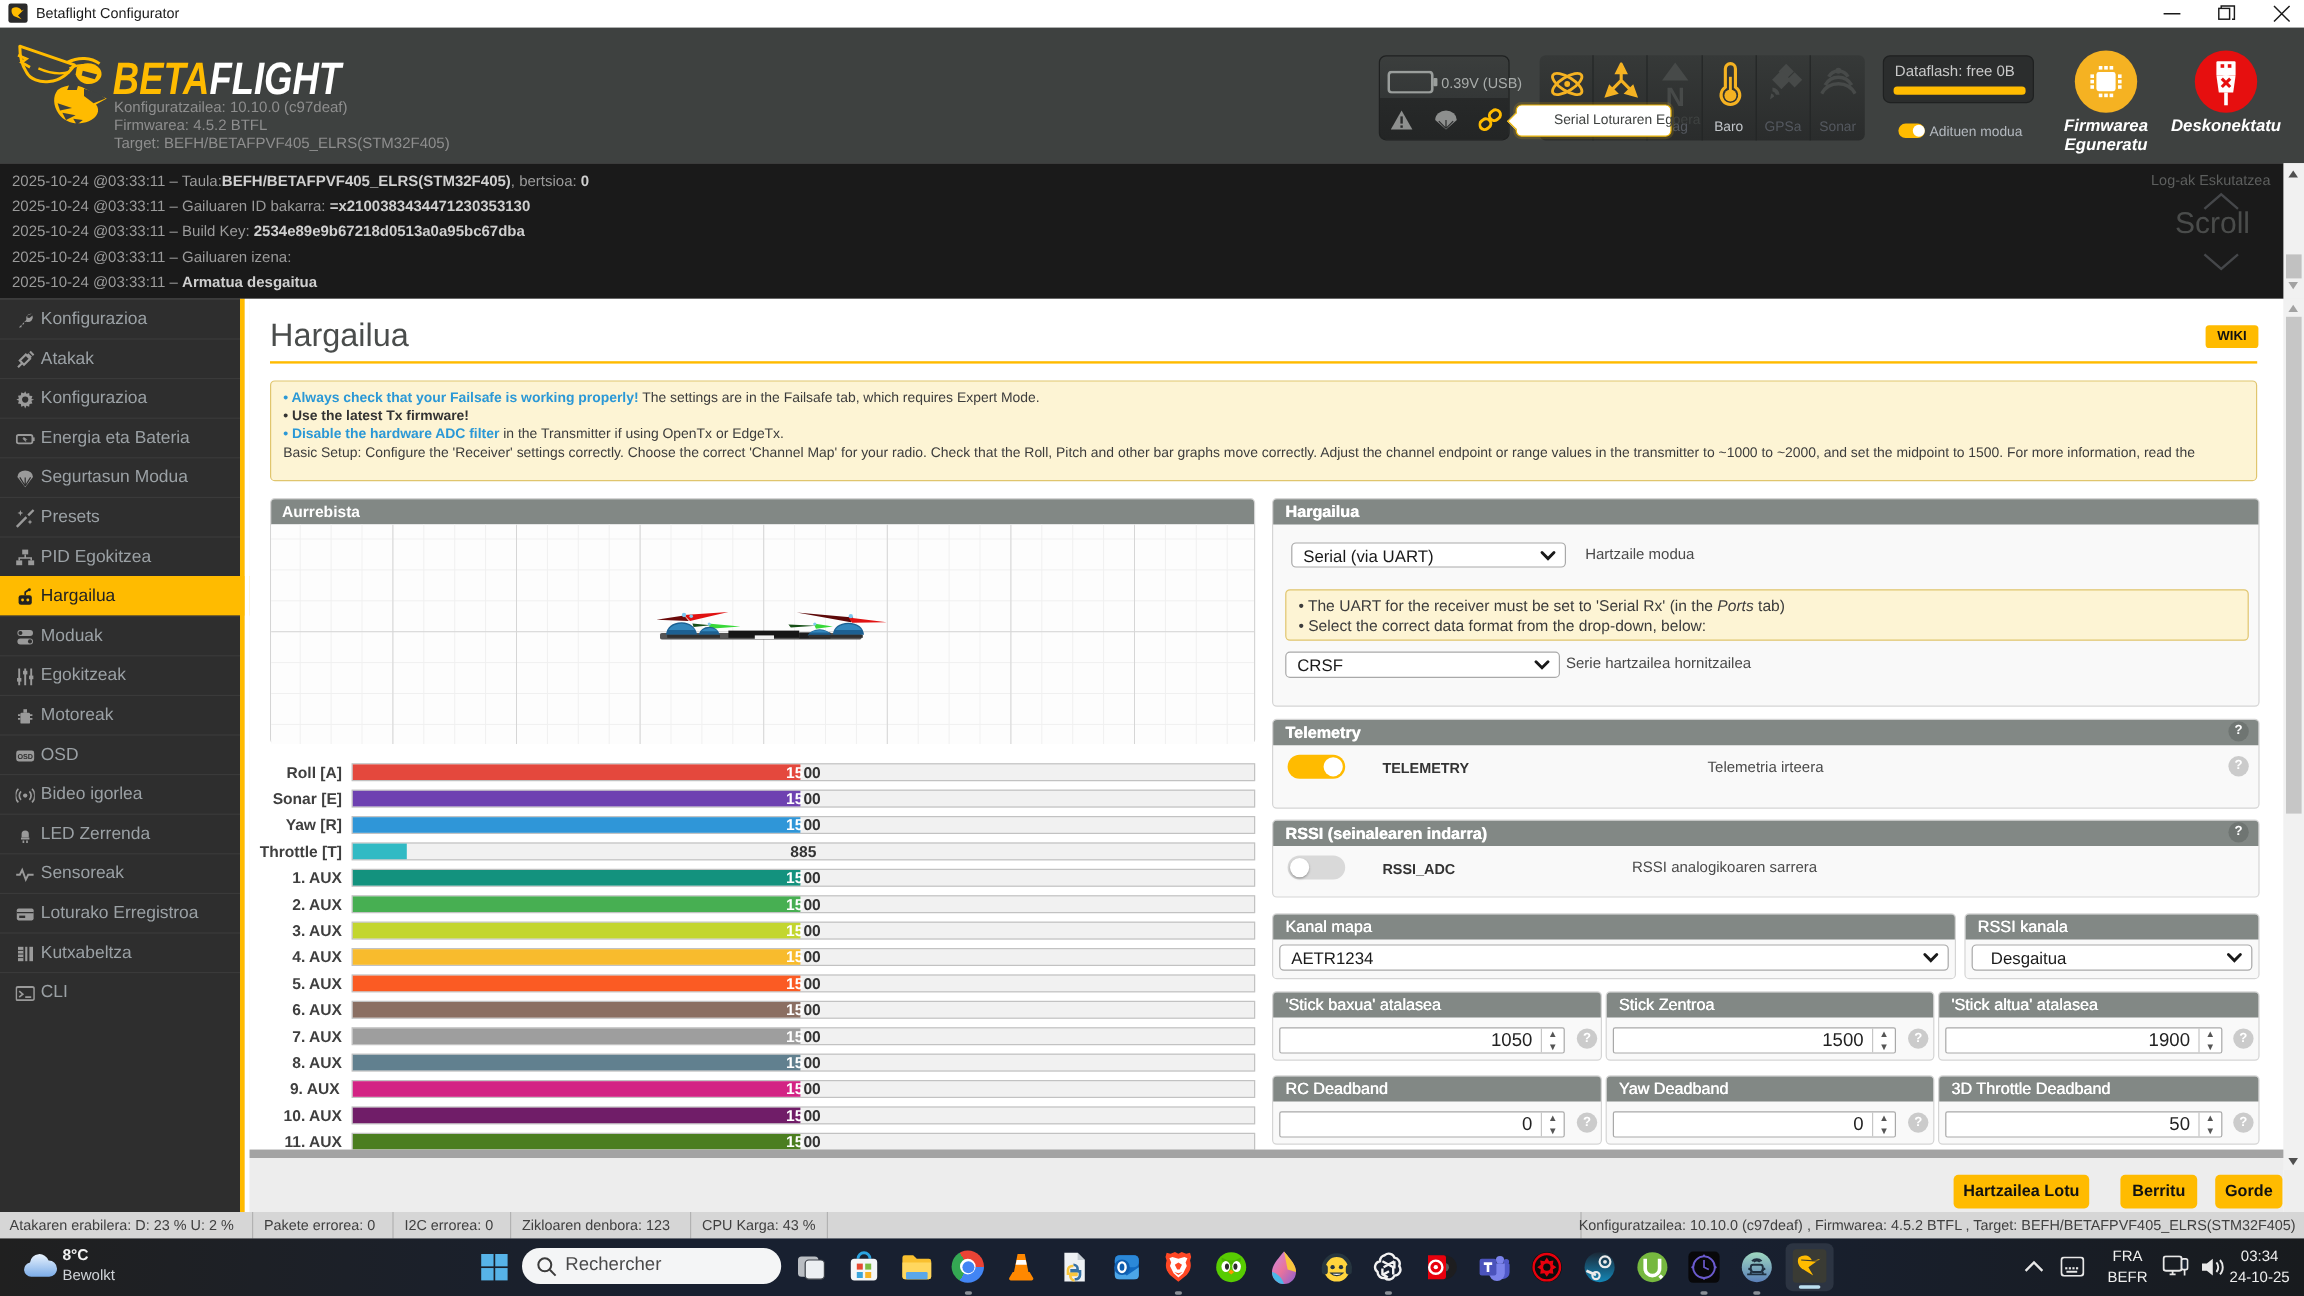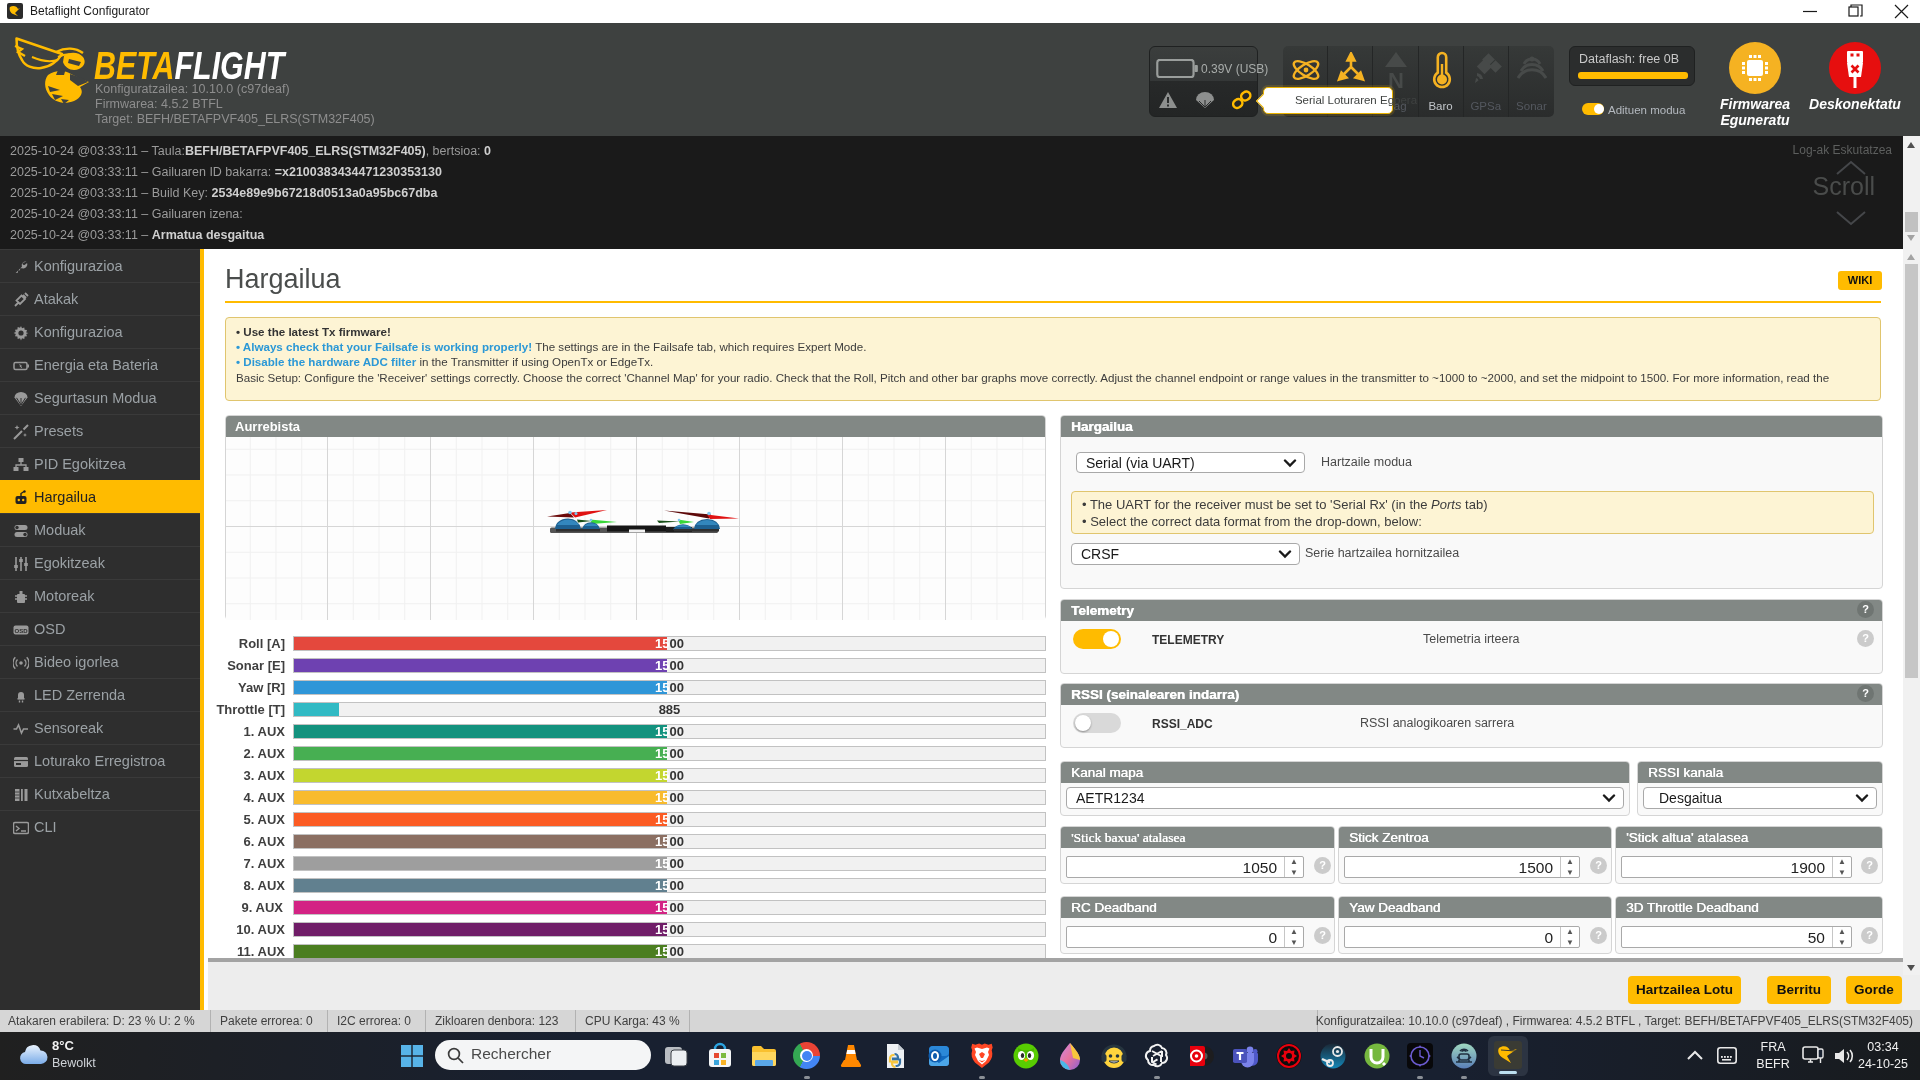--- a/index.html
+++ b/index.html
@@ -95,21 +95,21 @@
 .sel-box { position:absolute; height:21px; background:#fff; border:1px solid #a9a9a9; border-radius:4px; font-size:14px; color:#1a1a1a; line-height:20px; padding-left:9px; }
 .sel-box .carv { position:absolute; right:7px; top:6px; }
 .flabel { position:absolute; font-size:12.5px; color:#4a4a4a; }
 .ninput { position:absolute; height:22px; background:#fff; border:1px solid #a9a9a9; border-radius:2px; }
 .ninput .nval { position:absolute; right:26px; top:2px; font-size:15.5px; color:#222; }
 .ninput .spin { position:absolute; right:0; top:0; width:19px; height:100%; border-left:1px solid #c6c6c6; }
 .ninput .spin:before { content:"▲"; position:absolute; left:5px; top:0px; font-size:8px; color:#555; }
 .ninput .spin:after { content:"▼"; position:absolute; left:5px; bottom:0px; font-size:8px; color:#555; }
 
 
-#toolbar { position:absolute; left:0; top:709px; width:1695px; height:52px; background:#ededed; border-top:4px solid #a3a3a3; }
+#toolbar { position:absolute; left:0; top:709px; width:1695px; height:52px; background:#ededed; border-top:7px solid #a3a3a3; }
 .ybtn { position:absolute; top:14px; height:28px; background:#ffbb00; border-radius:4px; color:#111; font-size:13.5px; font-weight:bold; text-align:center; }
 
 
 #mainsb { position:absolute; left:1903px; top:249px; width:17px; height:726px; background:#f1f1f1; }
 #mainsb .thumb { position:absolute; left:2px; top:15px; width:13px; height:414px; background:#c6c6c6; }
 
 
 #statusbar { position:absolute; left:0; top:1010px; width:1920px; height:22px; background:#d6d6d6; font-size:12px; color:#404040; }
 #statusbar .seg { position:absolute; top:4px; }
 #statusbar .sep { position:absolute; top:0; width:1px; height:22px; background:#b2b2b2; }
@@ -462,22 +462,22 @@
   </div>
 <div id="ystrip"></div>
 <div id="ystripfill"></div>
 
 <div id="content">
   <div id="pagetitle">Hargailua</div>
   <div id="wikibtn">WIKI</div>
   <div id="titleline"></div>
 
   <div id="notebox">
+    <div class="nline"><span class="bl">• Always check that your Failsafe is working properly!</span> The settings are in the Failsafe tab, which requires Expert Mode.</div>
     <div class="nline"><b>• Use the latest Tx firmware!</b></div>
-    <div class="nline"><span class="bl">• Always check that your Failsafe is working properly!</span> The settings are in the Failsafe tab, which requires Expert Mode.</div>
     <div class="nline"><span class="bl">• Disable the hardware ADC filter</span> in the Transmitter if using OpenTx or EdgeTx.</div>
     <div class="nline">Basic Setup: Configure the 'Receiver' settings correctly. Choose the correct 'Channel Map' for your radio. Check that the Roll, Pitch and other bar graphs move correctly. Adjust the channel endpoint or range values in the transmitter to ~1000 to ~2000, and set the midpoint to 1500. For more information, read the</div>
   </div>
 
   <div id="prevpanel">
     <div id="prevhdr">Aurrebista</div>
     <div id="gridarea" style="position:absolute;left:0;top:21px;width:819px;height:183px;">
         <svg style="position:absolute;left:0;top:0" width="819" height="183" viewBox="0 0 819 183">
 
   <polygon points="321,79.5 344,76 348,80.5" fill="#6b0a0a"></polygon>
@@ -662,21 +662,21 @@
       </div>
       <div class="sel-box" style="left:858px;top:538px;width:558px;height:22px;">AETR1234<svg class="carv" width="14" height="9" viewBox="0 0 14 9">
           <path d="M2 1.5 L7 6.5 L12 1.5" fill="none" stroke="#1a1a1a" stroke-width="2.4" stroke-linecap="round"></path>
         </svg></div>
       <div class="gbox" style="left:1429px;top:512px;width:246px;height:55px;">
         <div class="ghdr">RSSI kanala</div>
       </div>
       <div class="sel-box" style="left:1435px;top:538px;width:234px;height:22px;"><span style="padding-left:6px">Desgaitua</span><svg class="carv" width="14" height="9" viewBox="0 0 14 9">
           <path d="M2 1.5 L7 6.5 L12 1.5" fill="none" stroke="#1a1a1a" stroke-width="2.4" stroke-linecap="round"></path>
         </svg></div>
-      <div class="gbox" style="left:852px;top:577px;width:275px;height:58px;font-family:Liberation Serif, serif;">
+      <div class="gbox" style="left:852px;top:577px;width:275px;height:58px;">
         <div class="ghdr">'Stick baxua' atalasea</div>
       </div>
       <div class="ninput" style="left:858px;top:607px;width:238px;">
         <div class="nval">1050</div>
         <div class="spin"></div>
       </div>
       <div class="qmark" style="left:1106px;top:608px;">?</div>
       <div class="gbox" style="left:1130px;top:577px;width:274px;height:58px;">
         <div class="ghdr">Stick Zentroa</div>
       </div>

